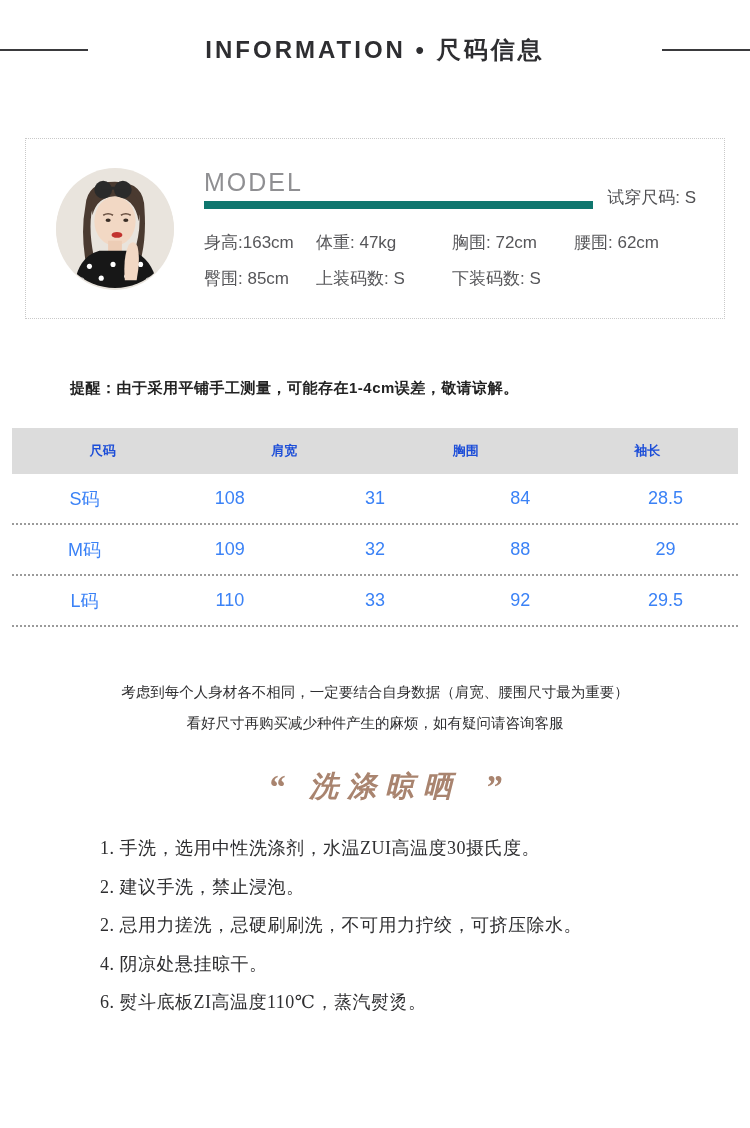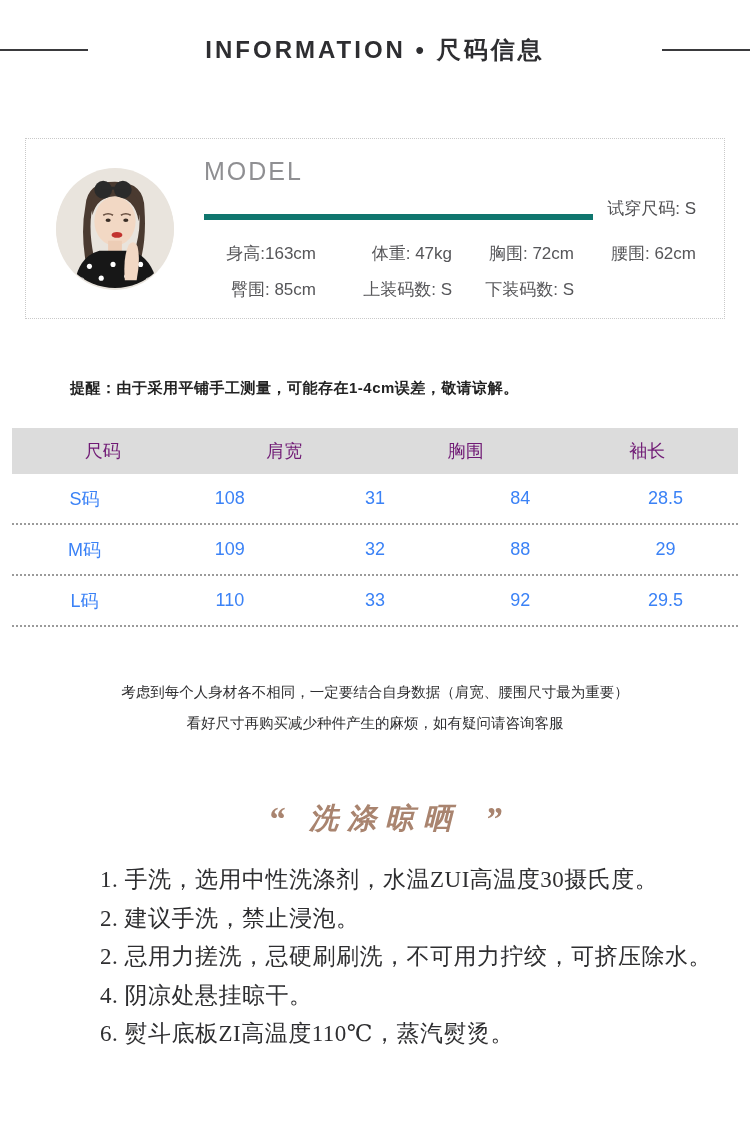--- a/index.html
+++ b/index.html
@@ -55,22 +55,22 @@
     overflow: hidden;
     background: #e9e4dd;
   }
   .model-info { flex: 1; padding-right: 28px; }
   .model-title-row {
     display: flex;
     align-items: flex-end;
   }
   .model-title-wrap {
     flex: 1;
-    border-bottom: 6px solid #0f766e;
-    padding-bottom: 28px;
+    border-bottom: 8px solid #0f766e;
+    padding-bottom: 4px;
   }
   .model-title {
     font-size: 25px;
     font-weight: 300;
     letter-spacing: 2px;
     color: #8f8f92;
     font-family: "Liberation Sans", "DejaVu Sans", sans-serif;
   }
   .fit-size {
     font-size: 17px;
@@ -81,21 +81,21 @@
     white-space: nowrap;
   }
   .model-stats {
     margin-top: 22px;
     display: grid;
     grid-template-columns: 112px 136px 122px auto;
     row-gap: 13px;
     font-size: 17px;
     color: #565659;
   }
-  .stat { white-space: nowrap; text-align: right; }
+  .stat { white-space: nowrap; }
 
   
   .reminder {
     margin: 60px 0 0 70px;
     font-size: 15px;
     font-weight: 700;
     color: #222;
     letter-spacing: 0.5px;
   }
 
@@ -104,23 +104,23 @@
     margin: 30px 12px 0 12px;
     width: 726px;
   }
   .st-header {
     height: 46px;
     background: #dcdcdc;
     display: flex;
     align-items: center;
   }
   .st-header .st-cell {
-    font-size: 18px;
-    font-weight: 400;
-    color: #701a75;
+    font-size: 13px;
+    font-weight: 700;
+    color: #1d4ed8;
   }
   .st-cell {
     flex: 1;
     text-align: center;
   }
   .st-row {
     height: 51px;
     display: flex;
     align-items: center;
     border-bottom: 2px dotted #9b9b9b;
@@ -133,42 +133,42 @@
     margin-top: 50px;
     text-align: center;
     font-size: 14.5px;
     color: #2f2f31;
     line-height: 31px;
     font-weight: 500;
   }
 
   
   .wash-title {
-    margin-top: 60px;
+    margin-top: 28px;
     text-align: center;
     color: #a9846f;
     font-style: italic;
     font-weight: 700;
     font-family: "Liberation Serif", "DejaVu Serif", serif;
     padding-left: 20px;
   }
   .wash-title .quote {
     font-size: 34px;
     vertical-align: -2px;
   }
   .wash-title .wash-title-text {
     font-size: 29px;
     letter-spacing: 9px;
     margin: 0 20px;
   }
   .wash-list {
     margin: 22px 0 0 100px;
     list-style: none;
     font-family: "Liberation Serif", "DejaVu Serif", serif;
-    font-size: 23px;
+    font-size: 18px;
     color: #2e2e30;
     line-height: 38.5px;
     letter-spacing: 0.5px;
   }
 </style>
 </head>
 <body>
 
 <div class="page-header">
   <span class="header-rule"></span>

